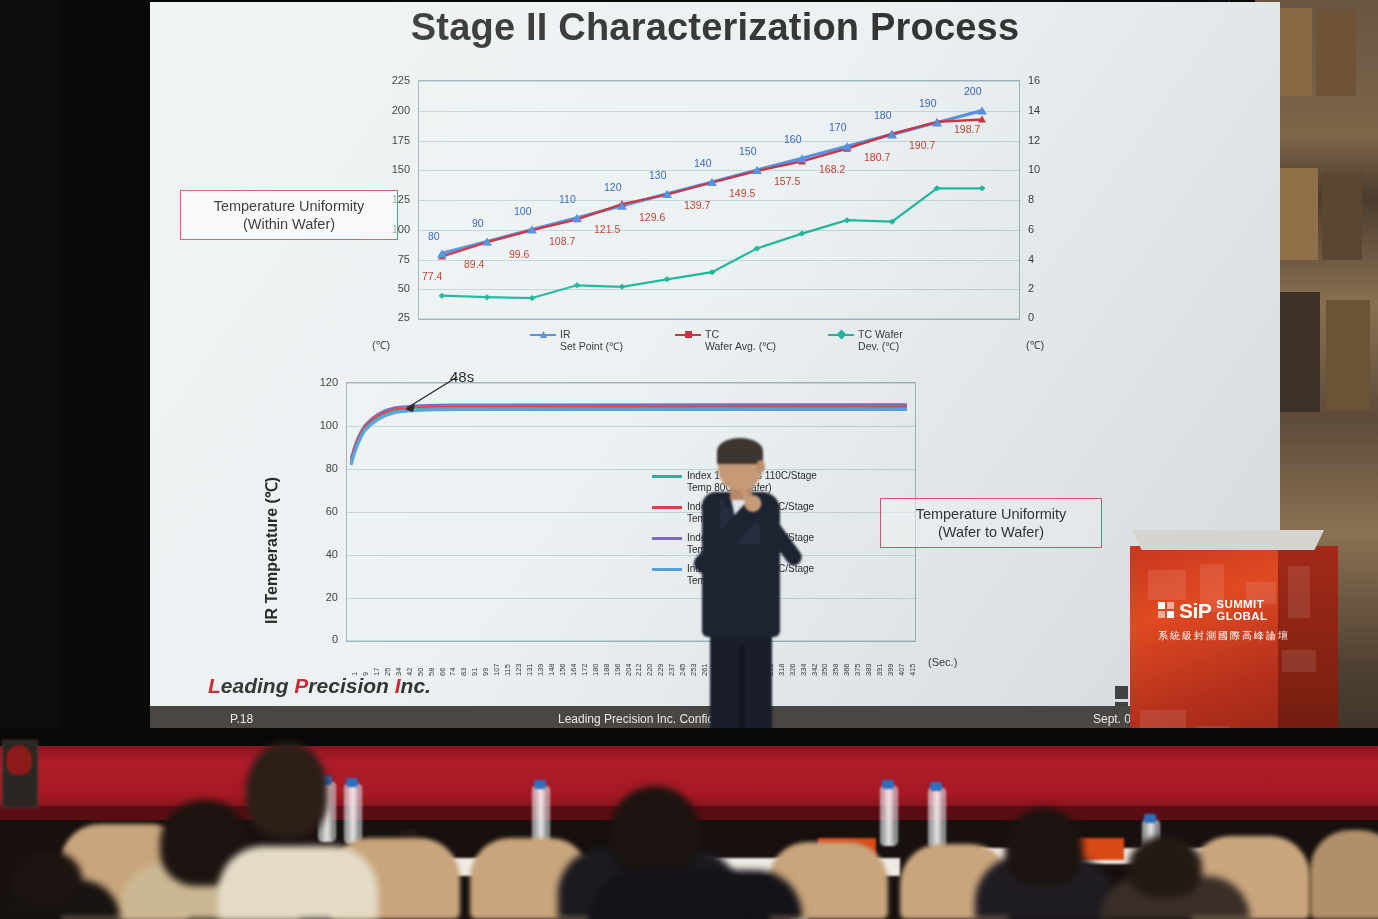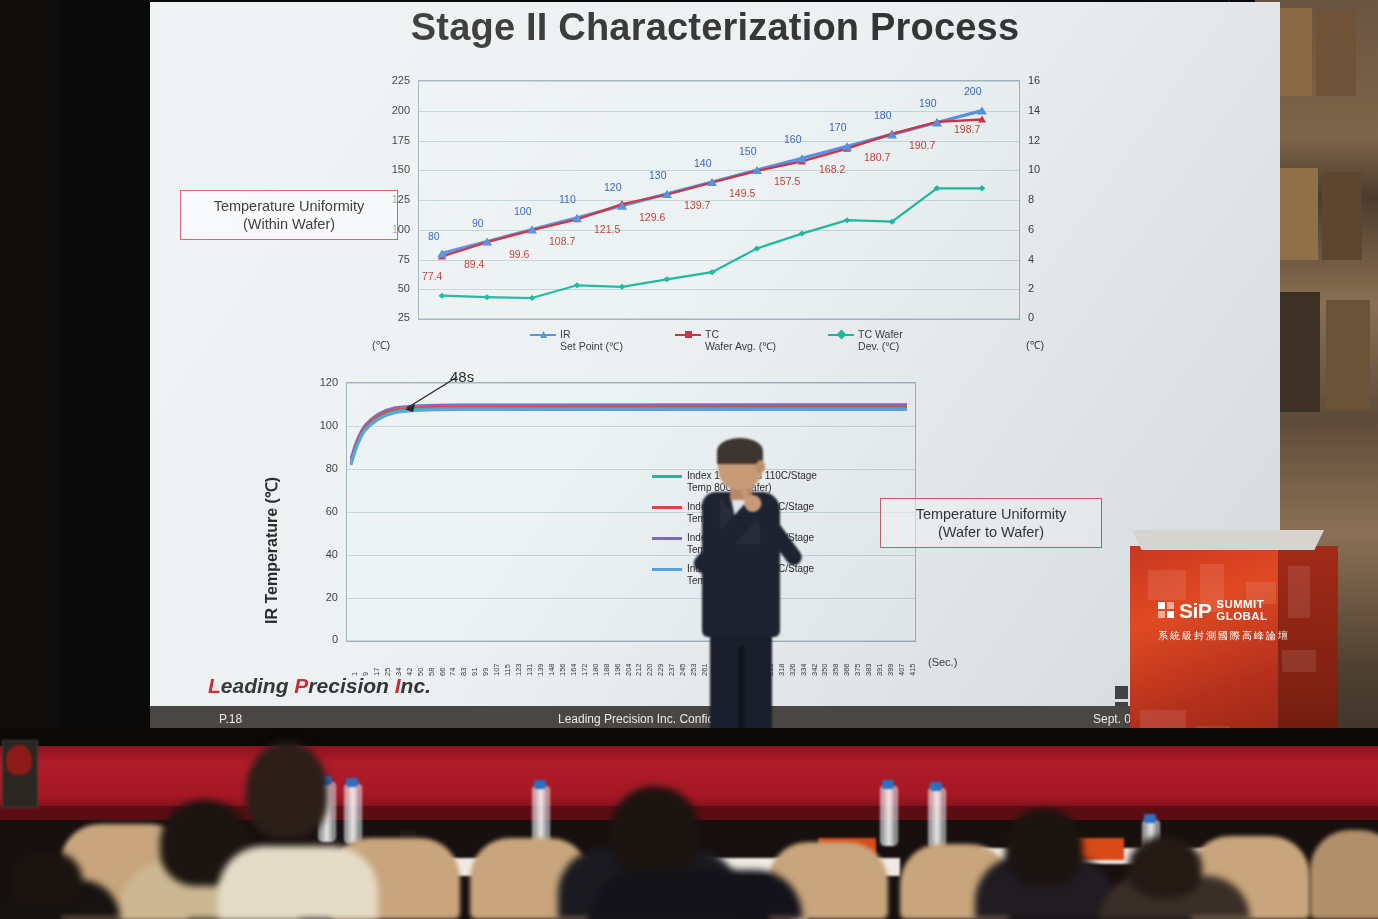--- a/index.html
+++ b/index.html
@@ -72,21 +72,21 @@
   .xtick{position:absolute;transform:rotate(-90deg);transform-origin:left top;
     font-size:7.5px;color:#333;white-space:nowrap;}
 
   .annot-48{position:absolute;font-size:15px;color:#1a1a1a;}
 
   
   .lp-logo{position:absolute;font-style:italic;font-weight:bold;font-size:21px;color:#2b2b2b;}
   .lp-logo b{color:#cc2026;font-style:italic;}
   .slide-footer{position:absolute;left:90px;top:706px;width:1130px;height:26px;
     background:#4a4644;color:#e8e8e8;font-size:12px;}
-  .sf-left{position:absolute;left:69px;top:6px;}
+  .sf-left{position:absolute;left:80px;top:6px;}
   .sf-mid{position:absolute;left:408px;top:6px;}
   .sf-right{position:absolute;right:120px;top:6px;}
   .mark-logo{position:absolute;right:130px;top:664px;width:46px;height:44px;}
 
   
   .speaker{position:absolute;left:690px;top:400px;width:120px;height:400px;}
   .sp-head{position:absolute;left:28px;top:40px;width:44px;height:50px;border-radius:48% 48% 44% 44%;
     background:#c79a77;}
   .sp-hair{position:absolute;left:27px;top:38px;width:46px;height:26px;border-radius:50% 50% 0 0;background:#3c3530;}
   .sp-ear{position:absolute;left:66px;top:60px;width:9px;height:13px;border-radius:50%;background:#bb8d6b;}

